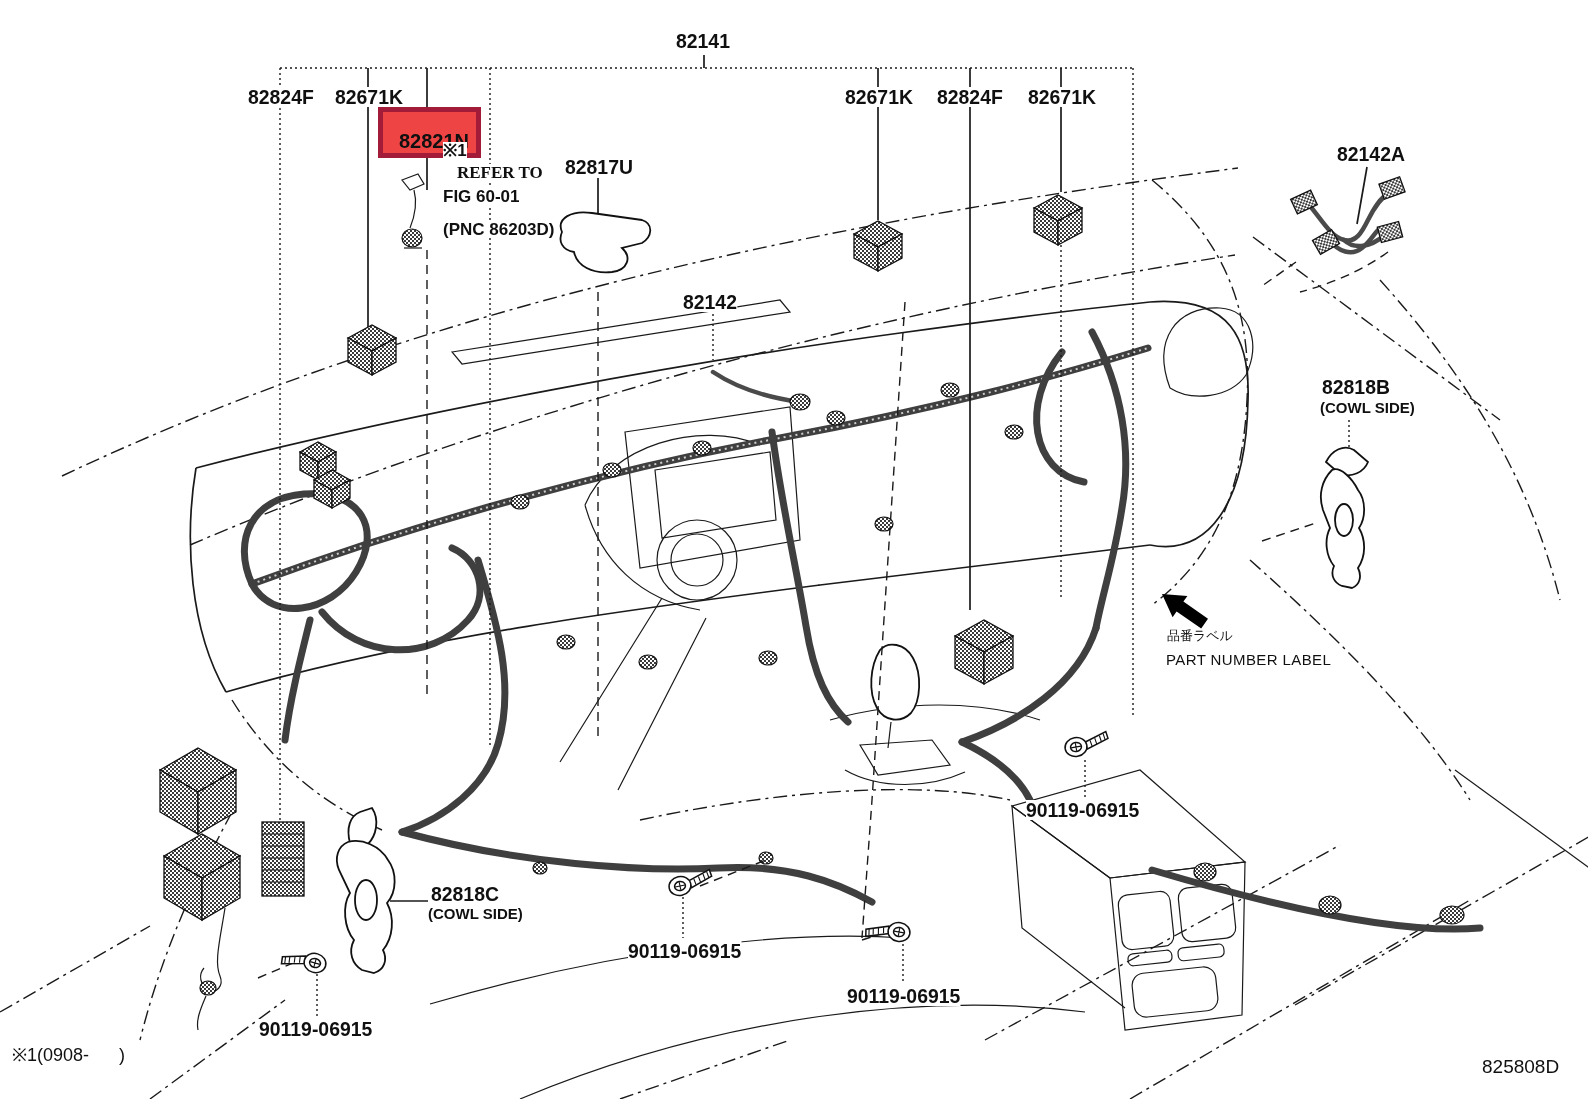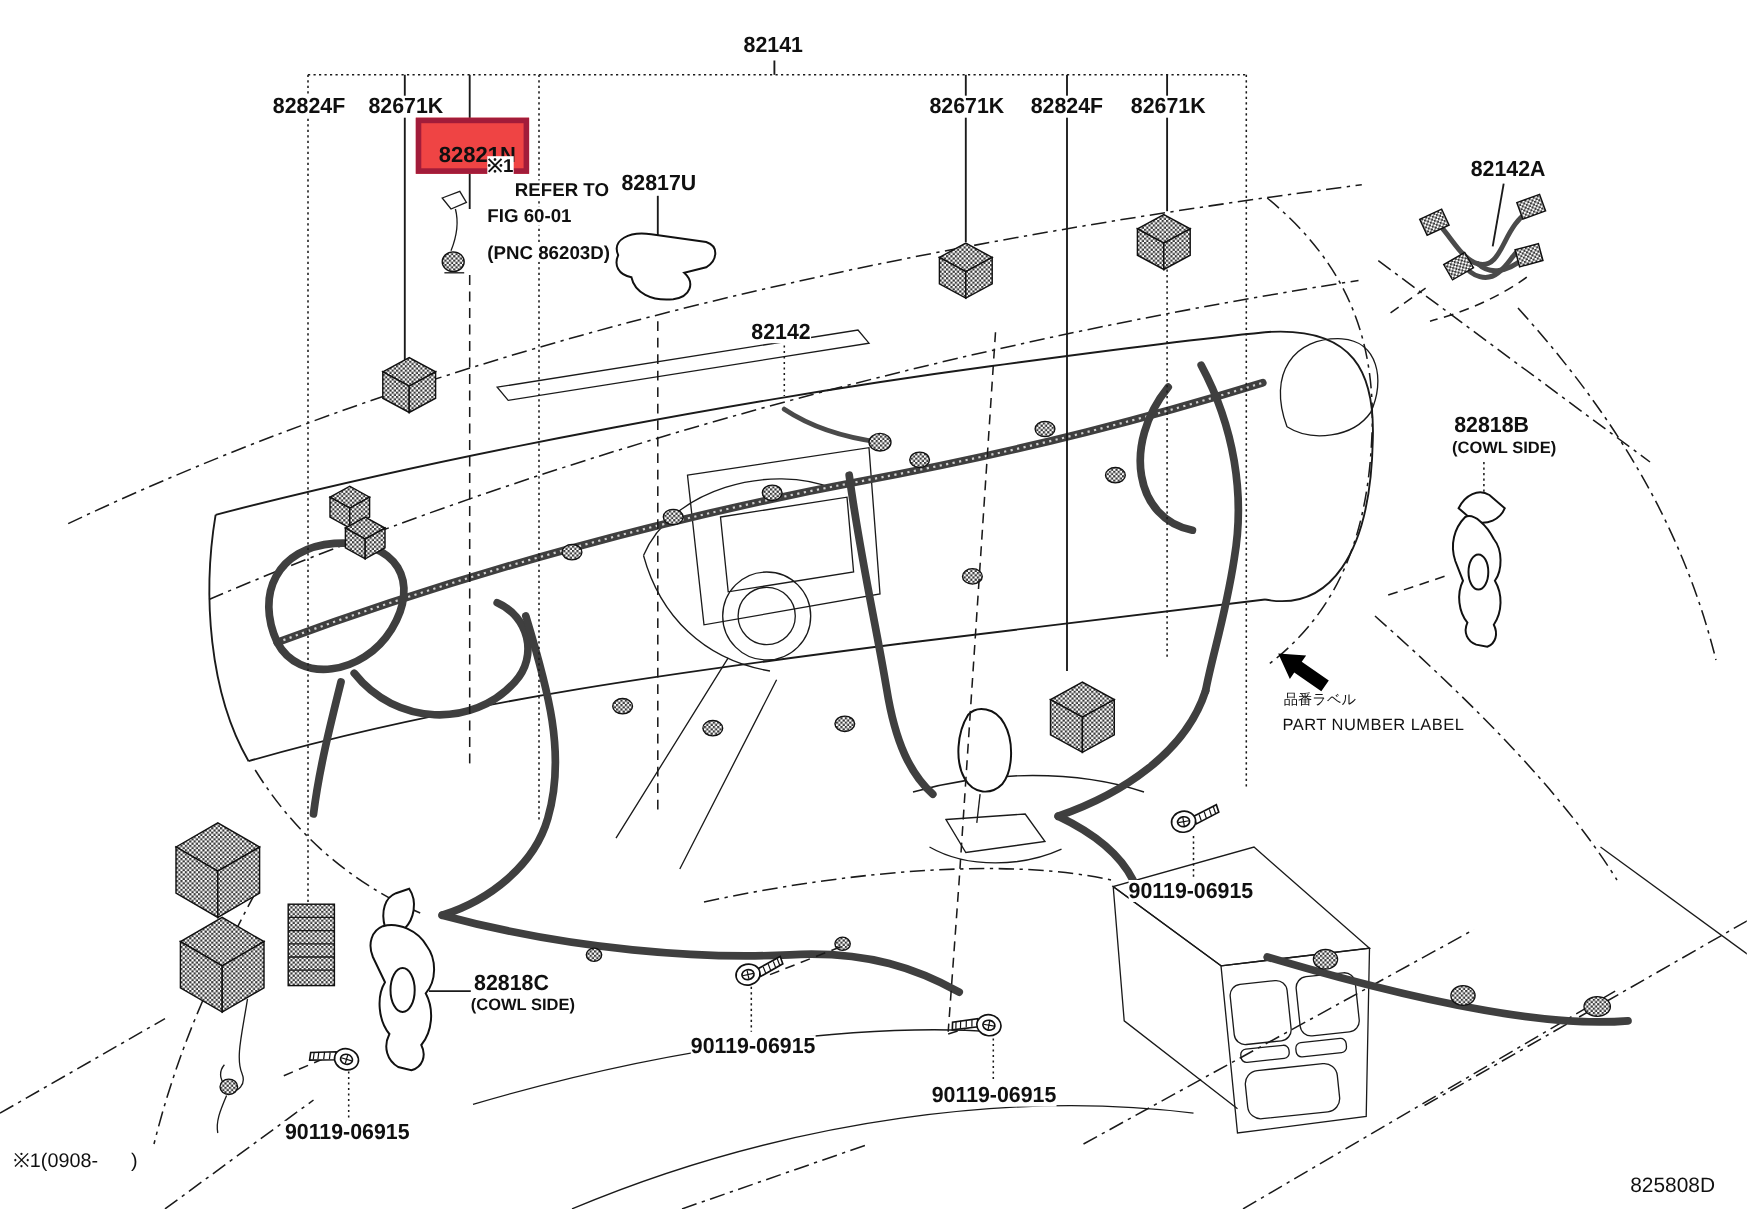--- a/index.html
+++ b/index.html
@@ -5,21 +5,21 @@
   html,body{margin:0;padding:0;background:#fff;}
   .stage{position:relative;width:1588px;height:1099px;background:#fff;overflow:hidden;
          font-family:"Liberation Sans",sans-serif;color:#111;}
   .stage svg{position:absolute;left:0;top:0;}
   .lbl{position:absolute;white-space:pre;line-height:1;background:#fff;color:#101010;}
   .pn{font-weight:700;font-size:20px;letter-spacing:0;transform:scaleX(.97);transform-origin:left top;}
   .note{font-weight:700;font-size:17px;}
   .cowl{font-weight:700;font-size:15px;}
   .jp{font-size:13px;font-weight:400;text-align:right;}
   .en{font-size:15px;font-weight:400;letter-spacing:.4px;}
-  .code{font-size:19px;font-weight:400;margin-top:12px;}
+  .code{font-size:19px;font-weight:400;}
   .foot{font-size:18px;font-weight:400;}
   .hl{border:5px solid #A21C3A;padding:3px 7px 2px 7px;background:#ef4444;}
   
   .ph{fill:none;stroke:#1a1a1a;stroke-width:1.4;stroke-dasharray:14 5 3 5;}
   .sl{fill:none;stroke:#1a1a1a;stroke-width:1.7;}
   .th{fill:none;stroke:#1a1a1a;stroke-width:1.2;}
   .dt{fill:none;stroke:#1a1a1a;stroke-width:1.4;stroke-dasharray:2 3;}
   .dh{fill:none;stroke:#1a1a1a;stroke-width:1.4;stroke-dasharray:9 6;}
   .hz{fill:none;stroke:#3f3f3f;stroke-width:7;stroke-linecap:round;}
   .hz5{fill:none;stroke:#4a4a4a;stroke-width:4.5;stroke-linecap:round;}
@@ -267,21 +267,21 @@
 <div class="lbl pn" style="left:676px;top:31px;">82141</div>
 
 <div class="lbl pn" style="left:248px;top:87px;">82824F</div>
 <div class="lbl pn" style="left:335px;top:87px;">82671K</div>
 
 <div class="lbl hl" style="left: 378px; top: 107px; border-color: rgb(162, 28, 58);">
   <span class="pn" style="background:transparent;">82821N</span>
 </div>
 
 <div class="lbl note" style="left:443px;top:142px;">※1</div>
-<div class="lbl note" style="left:468px;top:164px;">REFER TO</div>
+<div class="lbl note" style="left:457px;top:164px;font-family:Liberation Serif, serif;">REFER TO</div>
 <div class="lbl note" style="left:443px;top:188px;">FIG 60-01</div>
 <div class="lbl note" style="left:443px;top:221px;">(PNC 86203D)</div>
 
 <div class="lbl pn" style="left:565px;top:157px;">82817U</div>
 
 <div class="lbl pn" style="left:845px;top:87px;">82671K</div>
 <div class="lbl pn" style="left:937px;top:87px;">82824F</div>
 <div class="lbl pn" style="left:1028px;top:87px;">82671K</div>
 
 <div class="lbl pn" style="left:1337px;top:144px;">82142A</div>

